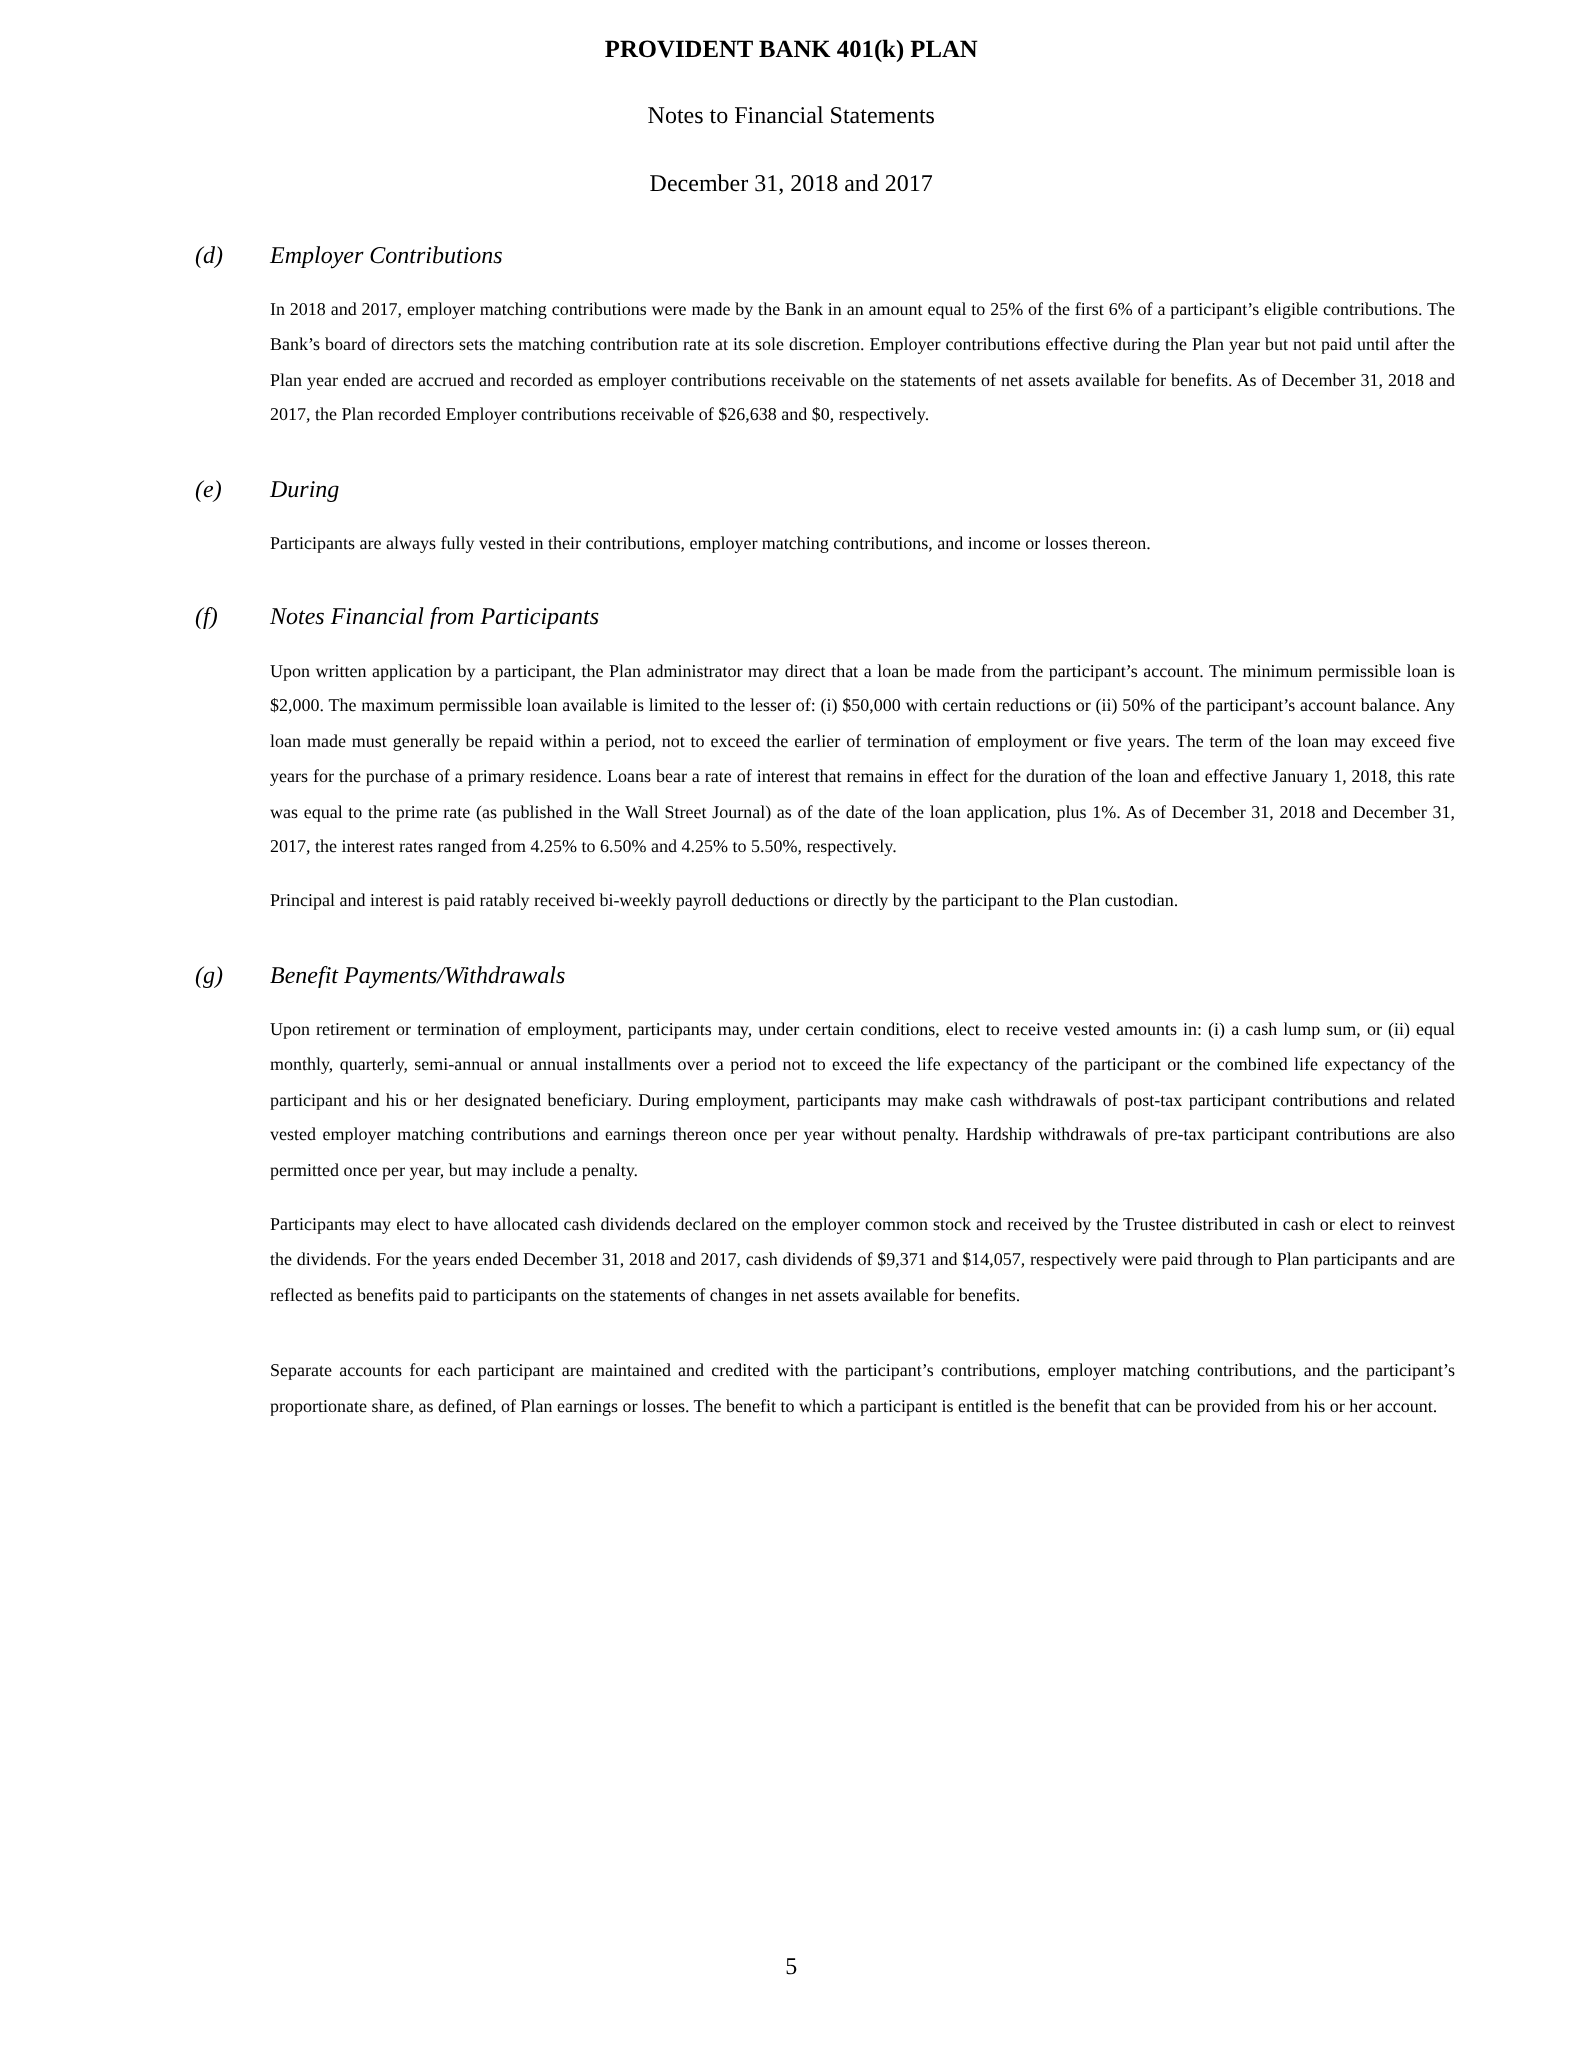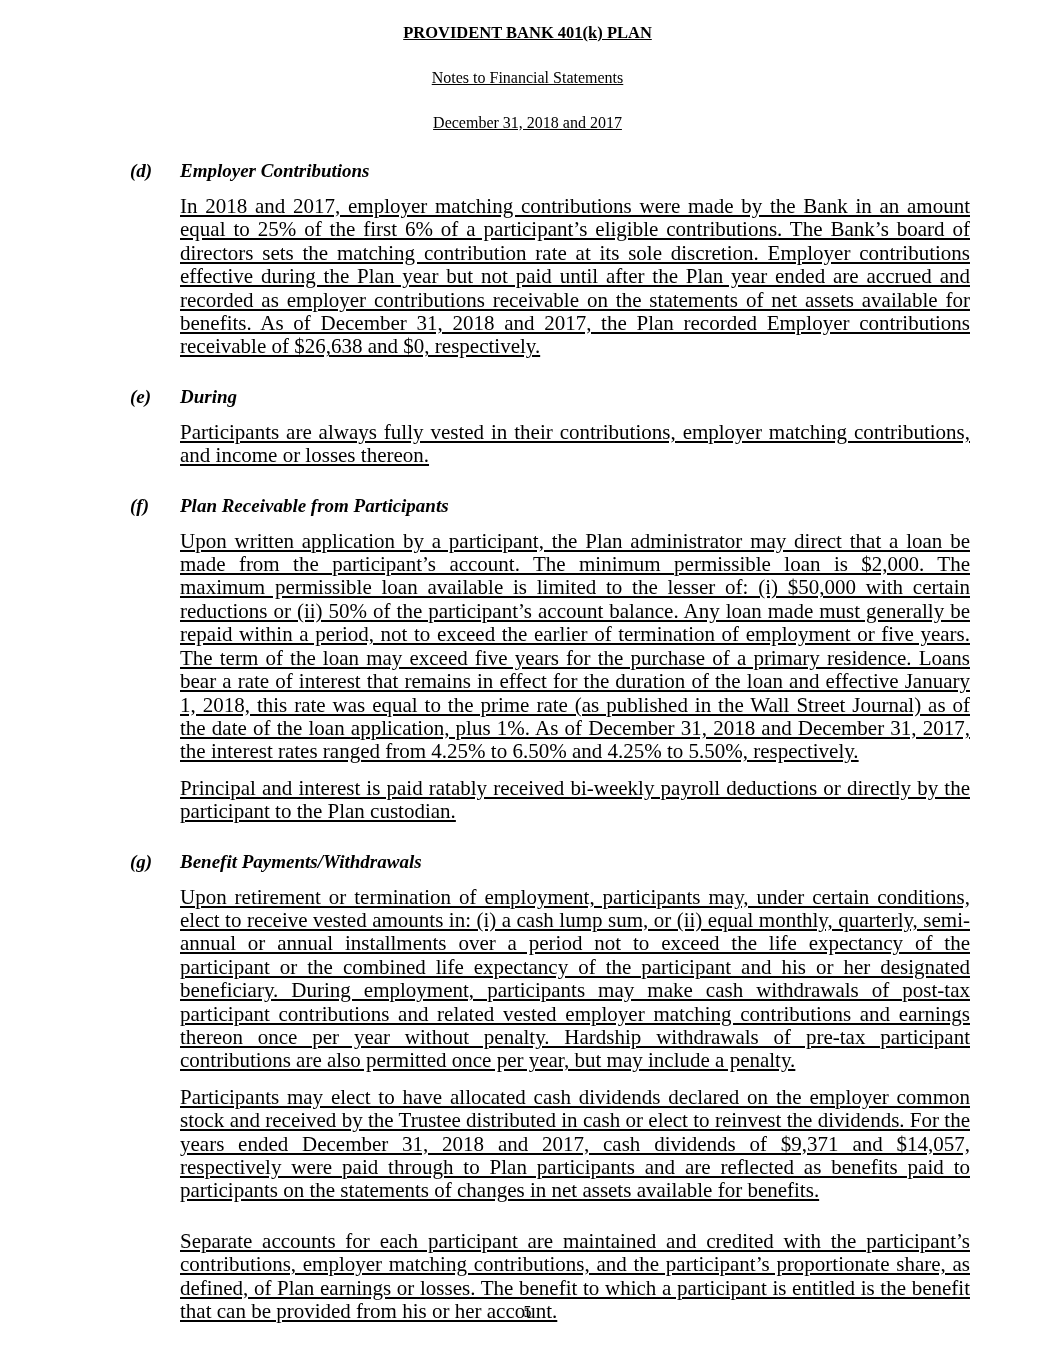--- a/index.html
+++ b/index.html
@@ -15,51 +15,49 @@
     color: #000000;
     font-family: "Liberation Serif", serif;
     font-size: 16.5px;
     box-sizing: border-box;
     padding-top: 22px;
     overflow: hidden;
   }
   .doc-header {
     text-align: center;
     line-height: 21px;
-    text-decoration: underline;
   }
   .doc-title {
     font-weight: bold;
     font-size: 16.5px;
   }
   .doc-subtitle {
     font-size: 16px;
     margin-top: 24px;
   }
   .doc-section {
     margin-top: 27px;
   }
   .section-heading {
     margin-left: 130px;
-    font-weight: bold;
+    font-weight: normal;
     font-style: italic;
-    font-size: 19px;
+    font-size: 16px;
     line-height: 22px;
   }
   .section-label {
     display: inline-block;
     width: 50px;
   }
   .para {
     margin: 13px 0 0 180px;
     width: 790px;
     text-align: justify;
     line-height: 23.4px;
-    font-size: 21px;
-    text-decoration: underline;
+    font-size: 12px;
   }
   .page-number {
     position: absolute;
     left: 0;
     right: 0;
     bottom: 44px;
     text-align: center;
     font-size: 16px;
   }
 </style>
@@ -83,21 +81,21 @@
 
   <section class="doc-section">
     <div class="section-heading">
       <span class="section-label">(e)</span><span class="section-title">During</span>
     </div>
     <p class="para">Participants are always fully vested in their contributions, employer matching contributions, and income or losses thereon.</p>
   </section>
 
   <section class="doc-section">
     <div class="section-heading">
-      <span class="section-label">(f)</span><span class="section-title">Plan Receivable from Participants</span>
+      <span class="section-label">(f)</span><span class="section-title">Notes Financial from Participants</span>
     </div>
     <p class="para">Upon written application by a participant, the Plan administrator may direct that a loan be made from the participant’s account.  The minimum permissible loan is $2,000. The maximum permissible loan available is limited to the lesser of: (i) $50,000 with certain reductions or (ii) 50% of the participant’s account balance. Any loan made must generally be repaid within a period, not to exceed the earlier of termination of employment or five years. The term of the loan may exceed five years for the purchase of a primary residence. Loans bear a rate of interest that remains in effect for the duration of the loan and effective January 1, 2018, this rate was equal to the prime rate (as published in the Wall Street Journal) as of the date of the loan application, plus 1%. As of December 31, 2018 and December 31, 2017, the interest rates ranged from 4.25% to 6.50%  and 4.25% to 5.50%, respectively.</p>
     <p class="para">Principal and interest is paid ratably received bi-weekly payroll deductions or directly by the participant to the Plan custodian.</p>
   </section>
 
   <section class="doc-section">
     <div class="section-heading">
       <span class="section-label">(g)</span><span class="section-title">Benefit Payments/Withdrawals</span>
     </div>
     <p class="para">Upon retirement or termination of employment, participants may, under certain conditions, elect to receive vested amounts in: (i) a cash lump sum, or (ii) equal monthly, quarterly, semi-annual or annual installments over a period not to exceed the life expectancy of the participant or the combined life expectancy of the participant and his or her designated beneficiary. During employment, participants may make cash withdrawals of post-tax participant contributions and related vested employer matching contributions and earnings thereon once per year without penalty.  Hardship withdrawals of pre-tax participant contributions are also permitted once per year, but may include a penalty.</p>

